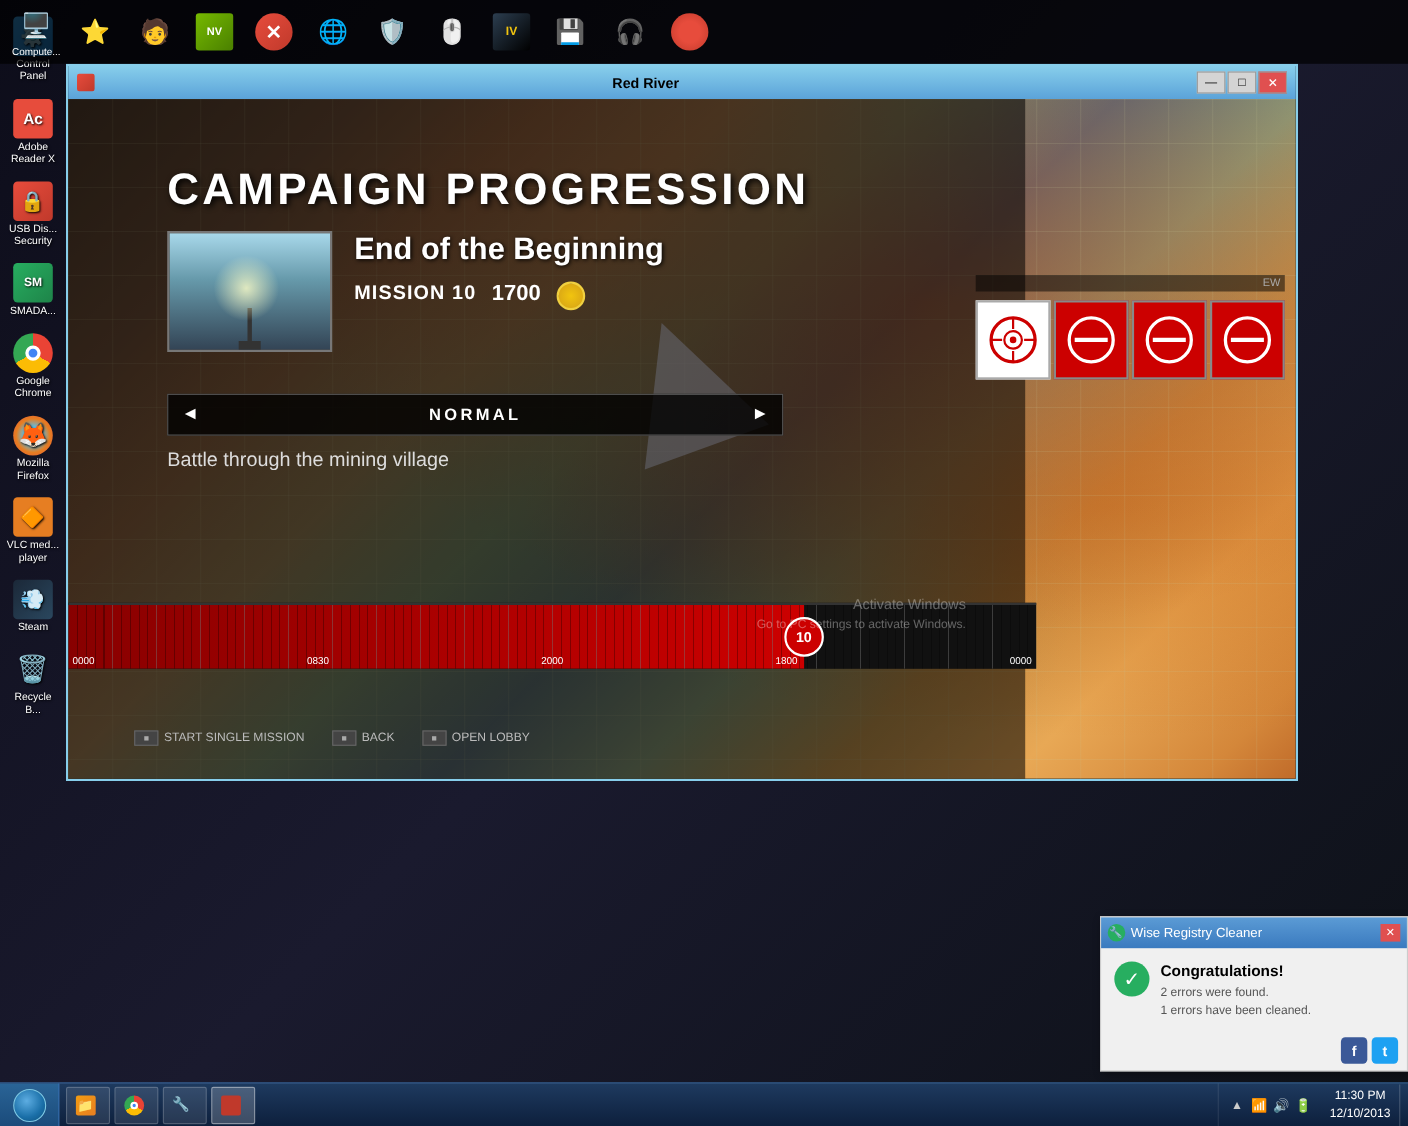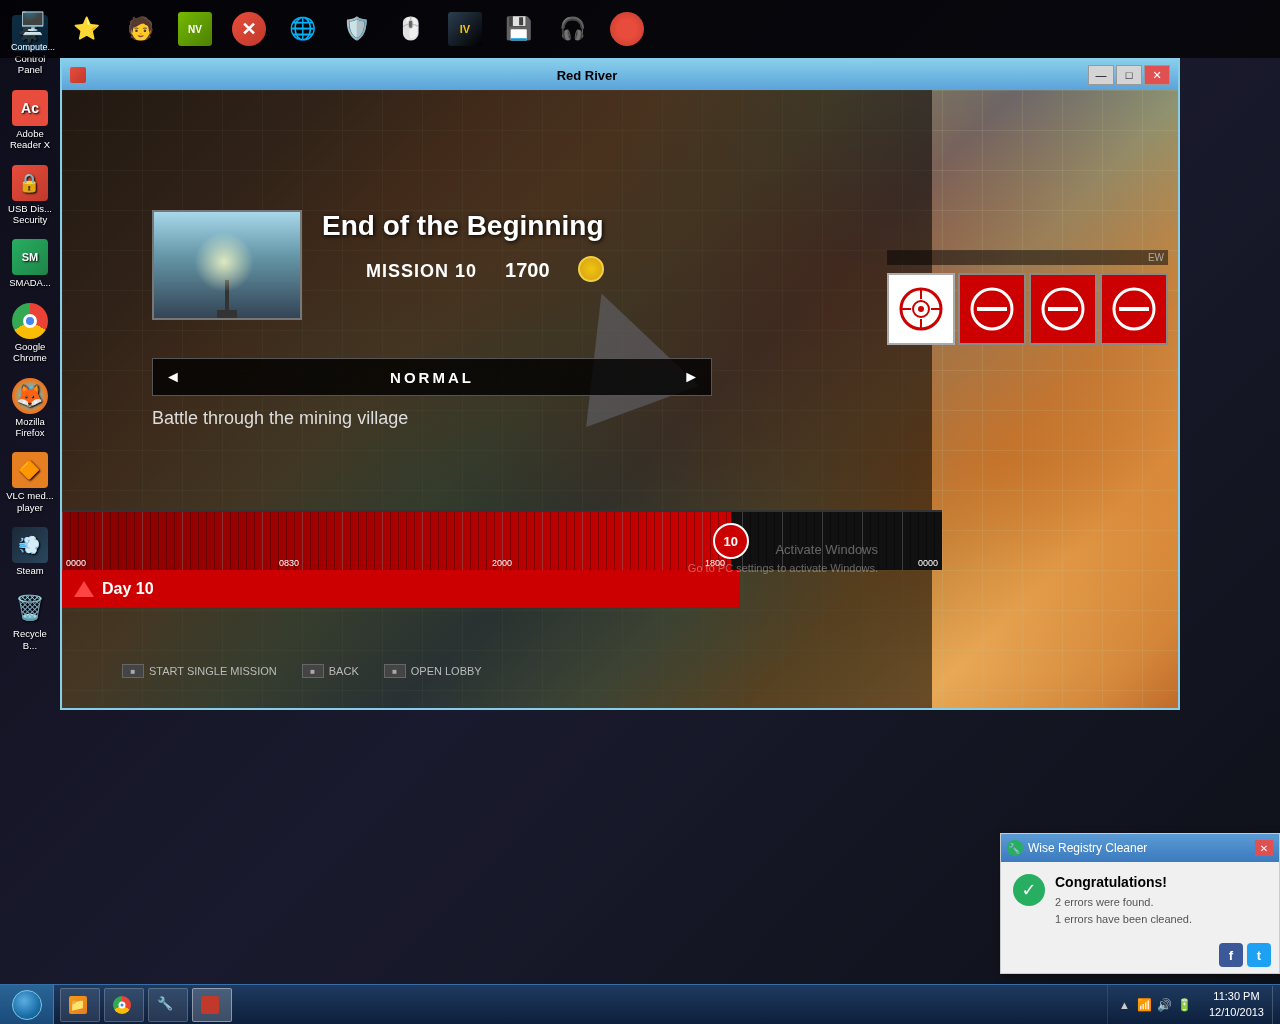--- a/index.html
+++ b/index.html
@@ -558,36 +558,39 @@
     <div class="game-content">
 
       <div class="game-bg"></div>
       <div class="terrain-overlay"></div>
       <div class="grid-overlay"></div>
 
       <div class="map-arrow"></div>
 
       <div class="campaign-panel"></div>
 
+      <div style="position:absolute;top:30px;left:0;z-index:5;">
+        <div style="font-size:40px;font-weight:900;color:#fff;text-shadow:2px 2px 6px #000;padding:30px 0 15px 90px;font-family:Arial Black,sans-serif;letter-spacing:3px;">CAMPAIGN PROGRESSION</div>
+      </div>
 
       <div style="position:absolute;top:120px;left:90px;display:flex;align-items:flex-start;gap:20px;z-index:5;">
 
         <div style="width:150px;height:110px;border:2px solid #777;overflow:hidden;flex-shrink:0;background:linear-gradient(to bottom,#a8d8ea 0%,#6699aa 40%,#334455 100%);position:relative;">
 
           <div style="position:absolute;bottom:0;left:50%;transform:translateX(-50%);text-align:center;">
             <div style="width:4px;height:35px;background:#333;margin:0 auto;"></div>
             <div style="width:20px;height:8px;background:#333;margin-top:-5px;"></div>
           </div>
 
           <div style="position:absolute;top:20px;left:40px;width:60px;height:60px;background:radial-gradient(circle,rgba(255,255,200,0.8) 0%,transparent 70%);border-radius:50%;"></div>
         </div>
 
         <div>
           <div style="font-size:28px;font-weight:bold;color:#fff;text-shadow:1px 1px 4px #000;margin-bottom:14px;">End of the Beginning</div>
-          <div style="display:flex;align-items:flex-end;gap:28px;margin-left:44px;">
+          <div style="display:flex;align-items:flex-start;gap:14px;">
             <span style="font-size:18px;font-weight:bold;color:#fff;letter-spacing:1px;">MISSION 10</span>
             <span style="font-size:20px;font-weight:bold;color:#fff;">1700</span>
             <div style="width:26px;height:26px;background:radial-gradient(circle,#f1c40f,#d4a017);border-radius:50%;border:2px solid #f0d040;"></div>
           </div>
         </div>
       </div>
 
       <div style="position:absolute;top:268px;left:90px;width:560px;background:rgba(0,0,0,0.8);height:38px;display:flex;align-items:center;padding:0 12px;border:1px solid #555;z-index:5;">
         <span style="color:#fff;font-size:16px;cursor:pointer;">◄</span>
         <span style="flex:1;text-align:center;color:#fff;font-size:15px;font-weight:bold;letter-spacing:3px;">NORMAL</span>
@@ -650,24 +653,20 @@
 
           <div style="position:absolute;bottom:2px;display:flex;width:100%;justify-content:space-between;padding:0 4px;gap:18px;">
             <span style="color:#fff;font-size:9px;writing-mode:horizontal-tb;">0000</span>
             <span style="color:#fff;font-size:9px;">0830</span>
             <span style="color:#fff;font-size:9px;">2000</span>
             <span style="color:#fff;font-size:9px;">1800</span>
             <span style="color:#fff;font-size:9px;">0000</span>
           </div>
         </div>
 
-        <div style="height:38px;background:#cc0000;display:flex;align-items:center;padding-left:12px;color:#fff;font-size:16px;font-weight:bold;width:77%;">
-          <div style="width:0;height:0;border-left:10px solid transparent;border-right:10px solid transparent;border-bottom:16px solid #ff4444;margin-right:8px;"></div>
-          <span>Day 10</span>
-        </div>
       </div>
 
       <div style="position:absolute;bottom:30px;left:60px;display:flex;gap:25px;z-index:5;color:#bbb;font-size:11px;">
         <div style="display:flex;align-items:center;gap:5px;">
           <div style="width:22px;height:14px;background:#444;border:1px solid #666;display:flex;align-items:center;justify-content:center;font-size:8px;color:#aaa;">■</div>
           <span>START SINGLE MISSION</span>
         </div>
         <div style="display:flex;align-items:center;gap:5px;">
           <div style="width:22px;height:14px;background:#444;border:1px solid #666;display:flex;align-items:center;justify-content:center;font-size:8px;color:#aaa;">■</div>
           <span>BACK</span>

